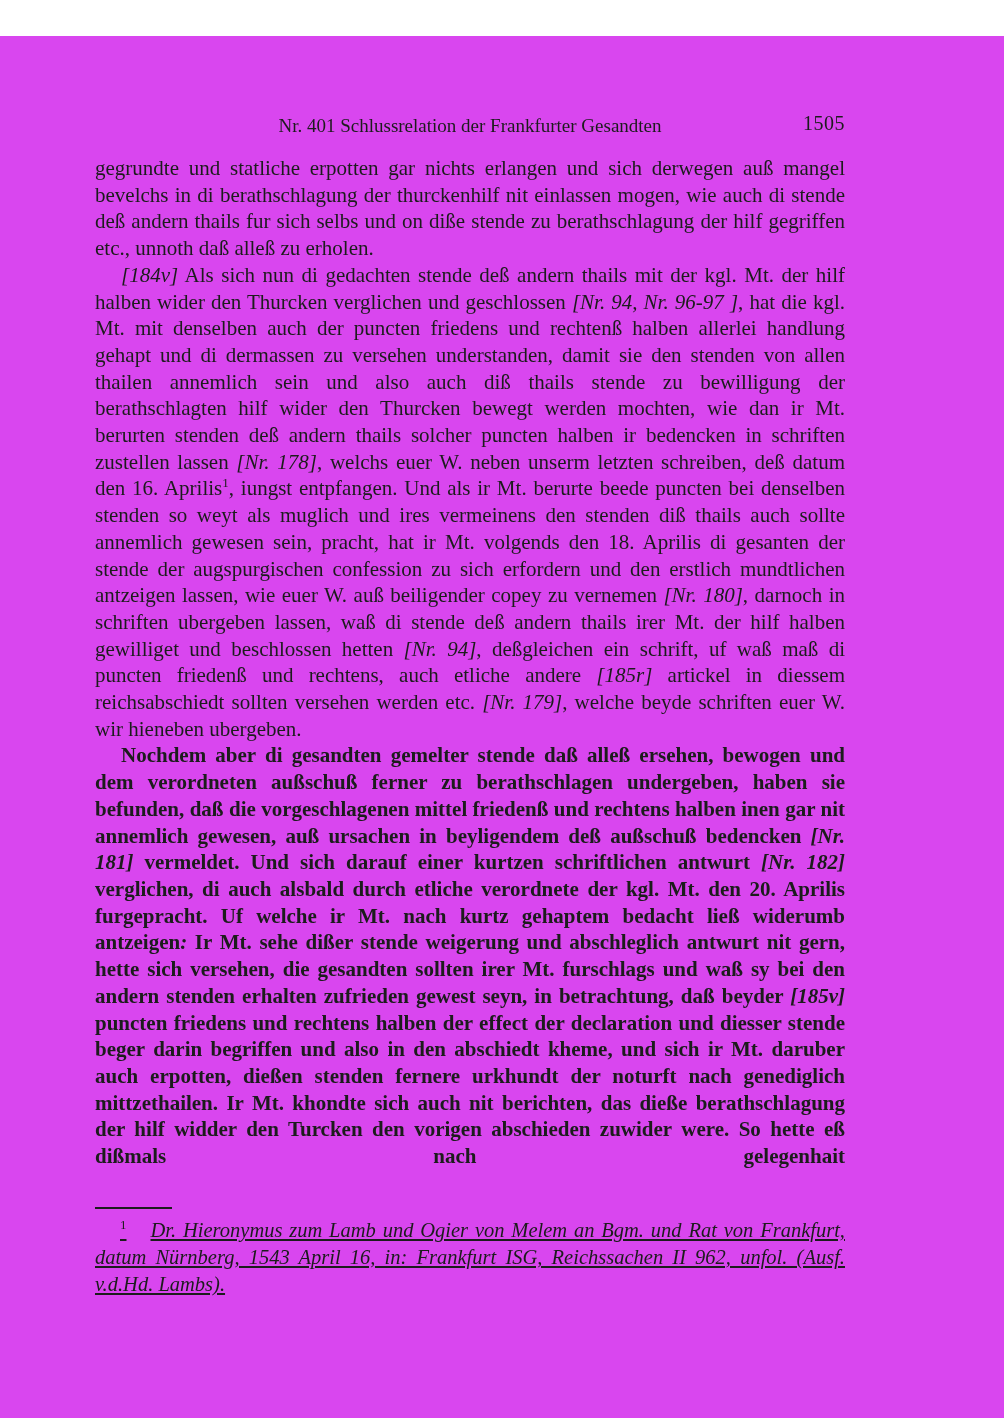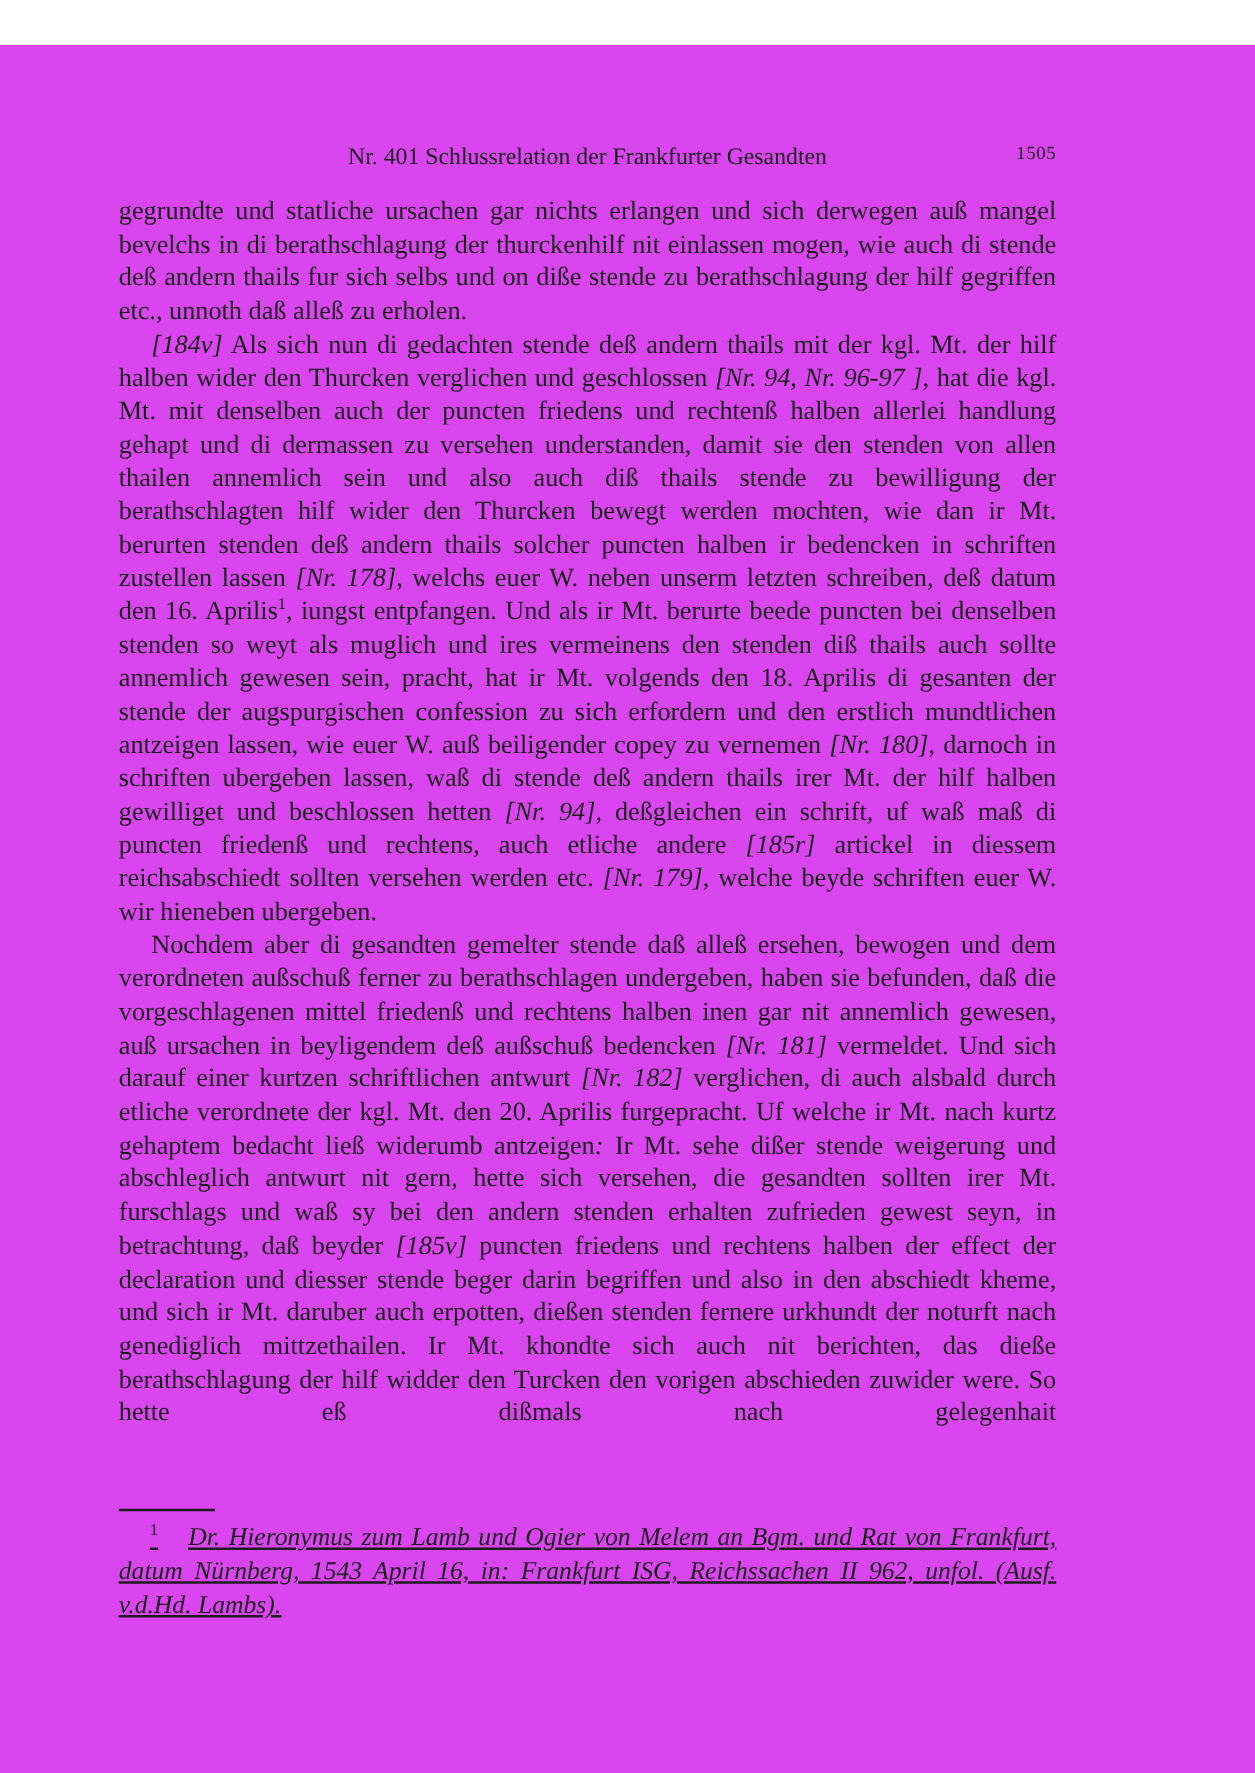--- a/index.html
+++ b/index.html
@@ -24,21 +24,21 @@
     width: 750px;
     font-size: 19px;
     line-height: 22px;
     text-align: center;
     white-space: nowrap;
   }
   .running-head .pagenum {
     position: absolute;
     right: 0;
     top: -3px;
-    font-size: 15px;
+    font-size: 20px;
     letter-spacing: 0.5px;
     text-align: right;
   }
   .textblock {
     position: absolute;
     top: 119px;
     left: 95px;
     width: 750px;
     font-size: 21px;
     line-height: 26.7px;
@@ -48,20 +48,21 @@
   .textblock p {
     margin: 0;
     padding: 0;
     text-indent: 26px;
   }
   .textblock p.noindent {
     text-indent: 0;
   }
   .textblock p.justify-last {
     text-align-last: justify;
+    font-weight: bold;
   }
   .textblock i, .footnote i {
     font-style: italic;
   }
   .textblock sup {
     font-size: 13px;
     line-height: 0;
     vertical-align: super;
   }
   .footnote-area {
@@ -98,21 +99,21 @@
 <body>
 
 <div class="page">
 
   <div class="running-head">
     <span>Nr. 401 Schlussrelation der Frankfurter Gesandten</span>
     <span class="pagenum">1505</span>
   </div>
 
   <div class="textblock">
-    <p class="noindent"><span>gegrundte und statliche ursachen gar nichts erlangen und sich derwegen auß mangel bevelchs in di berathschlagung der thurckenhilf nit einlassen mogen, wie auch di stende deß andern thails fur sich selbs und on diße stende zu berathschlagung der hilf gegriffen etc., unnoth daß alleß zu erholen.</span></p>
+    <p class="noindent"><span>gegrundte und statliche erpotten gar nichts erlangen und sich derwegen auß mangel bevelchs in di berathschlagung der thurckenhilf nit einlassen mogen, wie auch di stende deß andern thails fur sich selbs und on diße stende zu berathschlagung der hilf gegriffen etc., unnoth daß alleß zu erholen.</span></p>
     <p><i>[184v]</i><span> Als sich nun di gedachten stende deß andern thails mit der kgl. Mt. der hilf halben wider den Thurcken verglichen und geschlossen </span><i>[Nr. 94, Nr. 96-97 ]</i><span>, hat die kgl. Mt. mit denselben auch der puncten friedens und rechtenß halben allerlei handlung gehapt und di dermassen zu versehen understanden, damit sie den stenden von allen thailen annemlich sein und also auch diß thails stende zu bewilligung der berathschlagten hilf wider den Thurcken bewegt werden mochten, wie dan ir Mt. berurten stenden deß andern thails solcher puncten halben ir bedencken in schriften zustellen lassen </span><i>[Nr. 178]</i><span>, welchs euer W. neben unserm letzten schreiben, deß datum den 16. Aprilis</span><sup>1</sup><span>, iungst entpfangen. Und als ir Mt. berurte beede puncten bei denselben stenden so weyt als muglich und ires vermeinens den stenden diß thails auch sollte annemlich gewesen sein, pracht, hat ir Mt. volgends den 18. Aprilis di gesanten der stende der augspurgischen confession zu sich erfordern und den erstlich mundtlichen antzeigen lassen, wie euer W. auß beiligender copey zu vernemen </span><i>[Nr. 180]</i><span>, darnoch in schriften ubergeben lassen, waß di stende deß andern thails irer Mt. der hilf halben gewilliget und beschlossen hetten </span><i>[Nr. 94]</i><span>, deßgleichen ein schrift, uf waß maß di puncten friedenß und rechtens, auch etliche andere </span><i>[185r]</i><span> artickel in diessem reichsabschiedt sollten versehen werden etc. </span><i>[Nr. 179]</i><span>, welche beyde schriften euer W. wir hieneben ubergeben.</span></p>
     <p class="justify-last"><span>Nochdem aber di gesandten gemelter stende daß alleß ersehen, bewogen und dem verordneten außschuß ferner zu berathschlagen undergeben, haben sie befunden, daß die vorgeschlagenen mittel friedenß und rechtens halben inen gar nit annemlich gewesen, auß ursachen in beyligendem deß außschuß bedencken </span><i>[Nr. 181]</i><span> vermeldet. Und sich darauf einer kurtzen schriftlichen antwurt </span><i>[Nr. 182]</i><span> verglichen, di auch alsbald durch etliche verordnete der kgl. Mt. den 20. Aprilis furgepracht. Uf welche ir Mt. nach kurtz gehaptem bedacht ließ widerumb antzeigen</span><i>:</i><span> Ir Mt. sehe dißer stende weigerung und abschleglich antwurt nit gern, hette sich versehen, die gesandten sollten irer Mt. furschlags und waß sy bei den andern stenden erhalten zufrieden gewest seyn, in betrachtung, daß beyder </span><i>[185v]</i><span> puncten friedens und rechtens halben der effect der declaration und diesser stende beger darin begriffen und also in den abschiedt kheme, und sich ir Mt. daruber auch erpotten, dießen stenden fernere urkhundt der noturft nach genediglich mittzethailen. Ir Mt. khondte sich auch nit berichten, das dieße berathschlagung der hilf widder den Turcken den vorigen abschieden zuwider were. So hette eß dißmals nach gelegenhait</span></p>
   </div>
 
   <div class="footnote-area">
     <div class="fn-rule"></div>
     <p class="footnote"><sup>1</sup><i>Dr. Hieronymus zum Lamb und Ogier von Melem an Bgm. und Rat von Frankfurt, datum Nürnberg, 1543 April 16, in: Frankfurt ISG, Reichssachen II 962, unfol. (Ausf. v.d.Hd. Lambs).</i></p>
   </div>
 
 </div>

